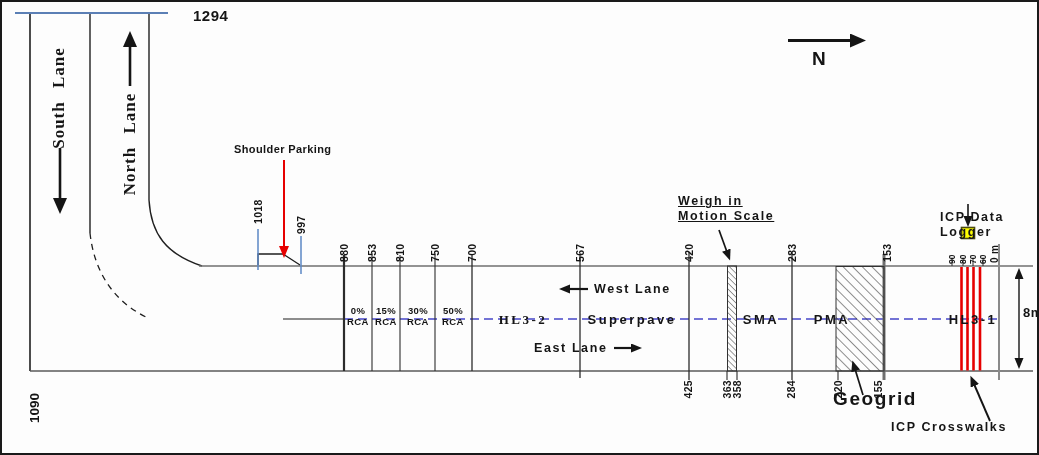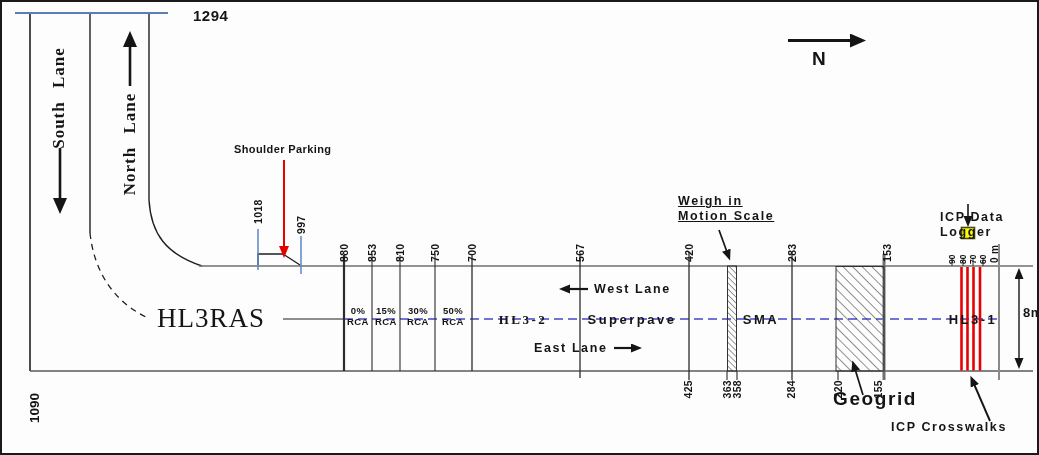--- a/index.html
+++ b/index.html
@@ -129,21 +129,20 @@
   <div class="lbl b15" style="left:170px;top:5px;margin-left:21px;">1294</div>
   <div class="vstatic">1090</div>
 
   <div class="lbl lane-label" style="left:-3px;top:86px;">South Lane</div>
   <div class="lbl lane-label" style="left:68px;top:132px;">North Lane</div>
 
   <div class="lbl compass-n" style="left:810px;top:46px;">N</div>
 
   <div class="lbl shoulder" style="left:232px;top:141px;">Shoulder Parking</div>
 
-  <div class="lbl hl3ras" style="left:155px;top:301px;">HL3RAS</div>
 
   <div class="lbl feature" style="left:592px;top:280px;">West Lane</div>
   <div class="lbl feature" style="left:532px;top:339px;">East Lane</div>
 
   <div class="lbl feature" style="left:676px;top:192px;text-decoration:underline;">
     <div>Weigh in</div>
     <div>Motion Scale</div>
   </div>
 
   <div class="lbl feature" style="left:938px;top:176px;margin-top:32px;">
@@ -173,20 +172,21 @@
     <div class="vlabel st-x" style="left: 940px; top: 246px; width: 20px;">90</div>
     <div class="vlabel st-x" style="left: 951px; top: 246px; width: 20px;">80</div>
     <div class="vlabel st-x" style="left: 961px; top: 246px; width: 20px;">70</div>
     <div class="vlabel st-x" style="left: 971px; top: 246px; width: 20px;">60</div>
     <div class="vlabel st-zero" style="left: 978px; top: 240px; width: 30px;">0 m</div>
     <div class="vlabel st-park" style="left: 234px; top: 194px; width: 44px;">1018</div>
     <div class="vlabel st-park" style="left: 281px; top: 208px; width: 36px;">997</div>
     <div class="sec" style="left: 451px; font-family: Liberation Serif, serif;">HL3-2</div>
     <div class="sec" style="left: 689px;">SMA</div>
     <div class="sec" style="left: 560px;">Superpave</div>
+    <div class="sec" style="left: 760px;">PMA</div>
     <div class="sec" style="left: 901px;">HL3-1</div>
     <div class="rca" style="left: 339px;">
       <div>0%</div>
       <div>RCA</div>
     </div>
     <div class="rca" style="left: 367px;">
       <div>15%</div>
       <div>RCA</div>
     </div>
     <div class="rca" style="left: 399px;">

